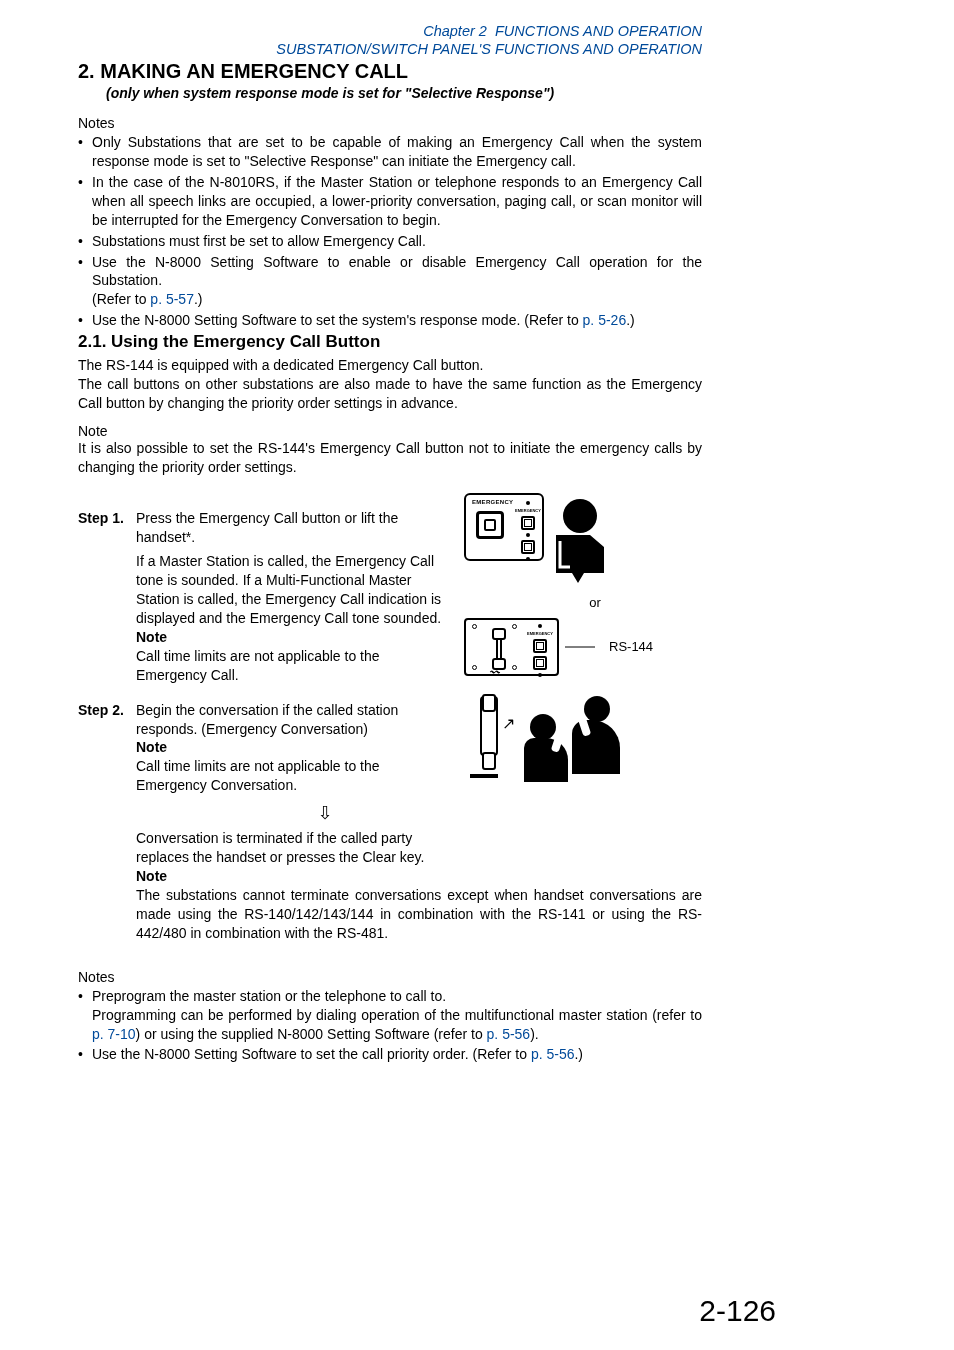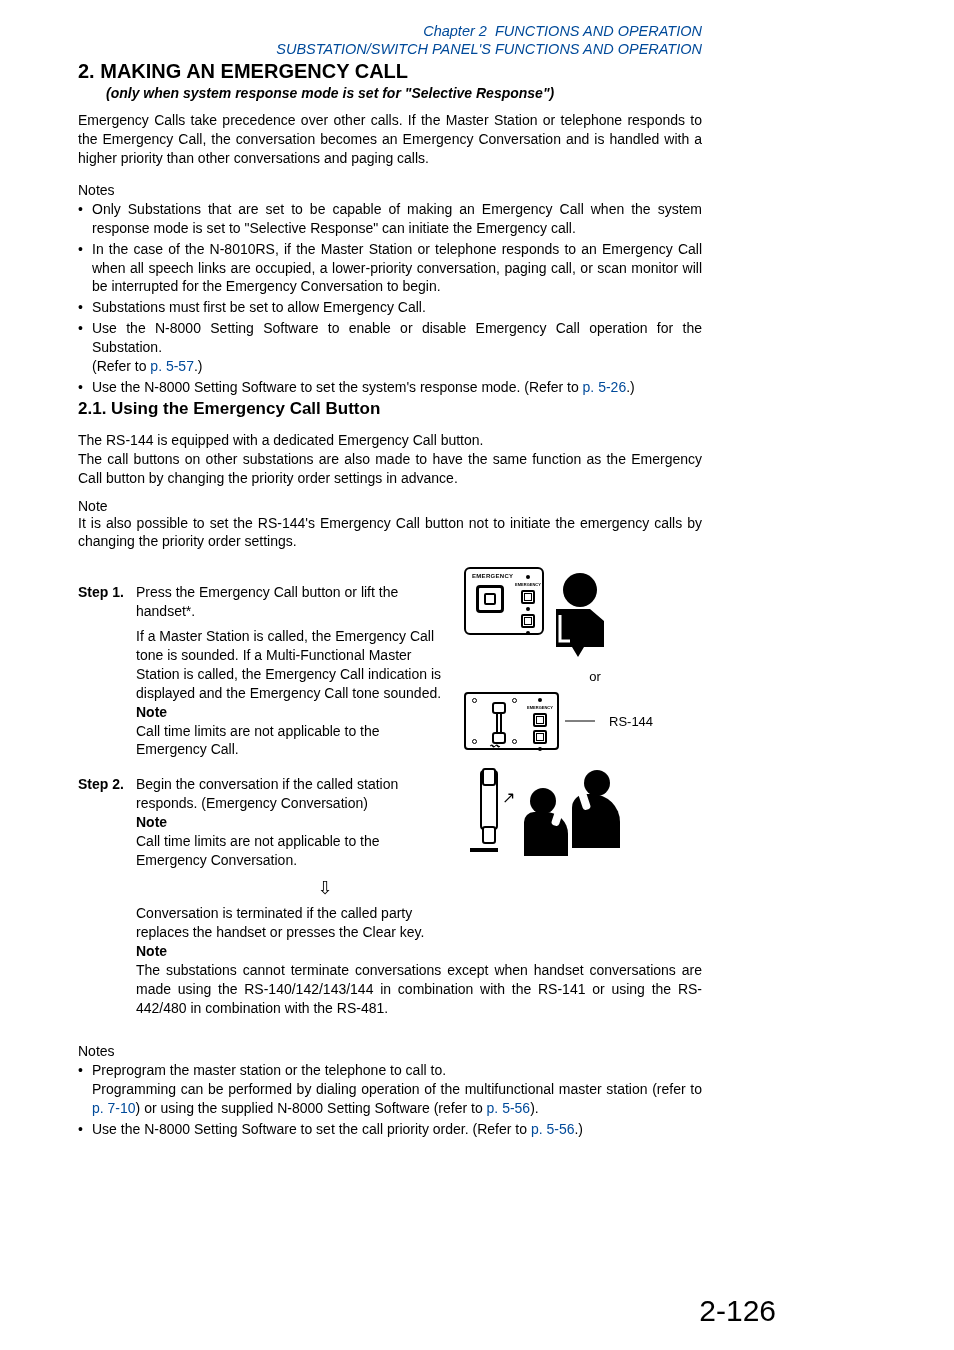--- a/index.html
+++ b/index.html
@@ -73,39 +73,38 @@
 <div class="page">
 
 <div class="chapter-line">
   <span>Chapter 2</span>&nbsp;&nbsp;<span>FUNCTIONS AND OPERATION</span>
 </div>
 <div class="chapter-line">SUBSTATION/SWITCH PANEL'S FUNCTIONS AND OPERATION</div>
 
 <div class="section-title">2. MAKING AN EMERGENCY CALL</div>
 <div class="section-sub">(only when system response mode is set for "Selective Response")</div>
 
-<div class="para">Emergency Calls take precedence over other calls. If the Master Station or telephone responds to the Emergency Call, the conversation becomes an Emergency Conversation and is handled with a higher priority than other conversations and paging calls.</div>
 
 <div class="notes-head">Notes</div>
 <ul class="bullets">
   <li><span>Only Substations that are set to be capable of making an Emergency Call when the system response mode is set to "Selective Response" can initiate the Emergency call.</span></li>
   <li><span>In the case of the N-8010RS, if the Master Station or telephone responds to an Emergency Call when all speech links are occupied, a lower-priority conversation, paging call, or scan monitor will be interrupted for the Emergency Conversation to begin.</span></li>
   <li><span>Substations must first be set to allow Emergency Call.</span></li>
   <li>
     <span>Use the N-8000 Setting Software to enable or disable Emergency Call operation for the Substation.</span><br>
     <span>(Refer to </span><span class="link">p. 5-57</span><span>.)</span>
   </li>
   <li>
     <span>Use the N-8000 Setting Software to set the system's response mode. (Refer to </span><span class="link">p. 5-26</span><span>.)</span>
   </li>
 </ul>
 
 <div class="subheading">2.1. Using the Emergency Call Button</div>
 
-<div class="para" style="margin-top:12px;">
+<div class="para" style="margin-top:4px;">
   <span>The RS-144 is equipped with a dedicated Emergency Call button.</span><br>
   <span>The call buttons on other substations are also made to have the same function as the Emergency Call button by changing the priority order settings in advance.</span>
 </div>
 
 <div class="notes-head" style="margin-top:10px;">Note</div>
 <div class="para" style="margin-top:0;">It is also possible to set the RS-144's Emergency Call button not to initiate the emergency calls by changing the priority order settings.</div>
 
 <div class="content-with-figure">
   <div class="content-left">
     <div class="step-block">

